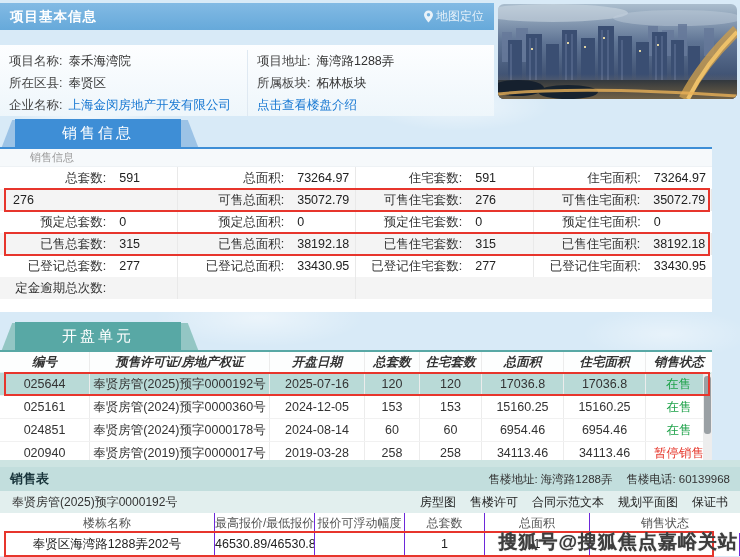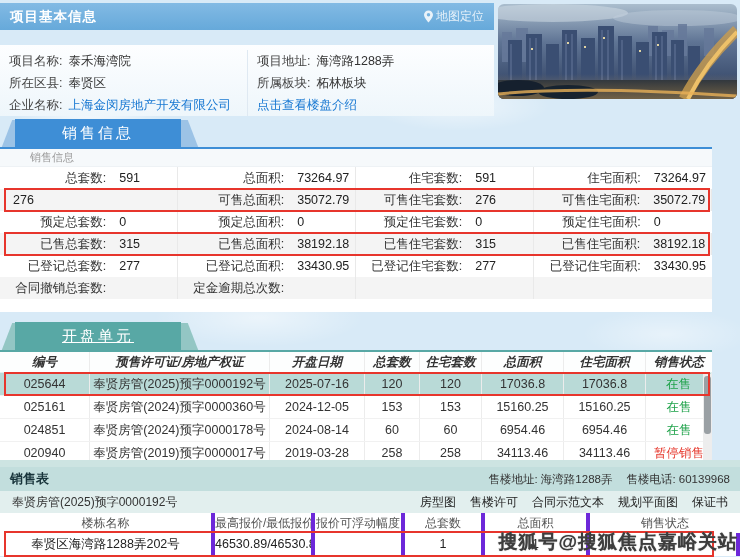--- a/index.html
+++ b/index.html
@@ -31,21 +31,21 @@
   
   .tabwrap{position:absolute;left:3px;width:200px;height:28px;}
   .wing{position:absolute;top:1px;width:18px;height:27px;z-index:0;}
   .wl{left:4px;transform:skewX(-21deg);}
   .wr{left:172px;transform:skewX(21deg);}
   .tab-blue .wing{background:#9cc3e6;}
   .tab-teal .wing{background:#93c6c4;}
   .tabmain{position:absolute;left:12px;top:0;width:166px;height:28px;z-index:1;
     color:#fff;text-align:center;line-height:28px;font-size:15px;letter-spacing:3px;cursor:pointer;}
   .tab-blue .tabmain{background:#3e8ed6;}
-  .tab-teal .tabmain{background:#58a8a5;text-decoration:underline;}
+  .tab-teal .tabmain{background:#58a8a5;}
   
   .sbody{position:absolute;left:0;top:147px;width:712px;height:165px;background:#fff;
     border-top:2px solid #3e8ed6;box-sizing:border-box;}
   .mini{height:17px;line-height:17px;font-size:11px;color:#999;padding-left:30px;
     background:#f6f9fb;border-bottom:1px solid #eef2f5;}
   .irow{display:flex;height:22px;line-height:22px;font-size:12.5px;position:relative;}
   .irow.alt{background:#f4f4f4;}
   .pair{flex:0 0 25%;display:flex;box-sizing:border-box;border-right:1px solid #e9e9e9;}
   .pair:last-child{border-right:none;}
   .pl{flex:0 0 60%;text-align:right;color:#333;white-space:nowrap;}
@@ -79,21 +79,21 @@
   .btsub{position:absolute;left:0;top:491px;width:740px;height:22px;background:#e2efee;
     display:flex;align-items:center;justify-content:space-between;box-sizing:border-box;padding:0 12px;}
   .bt-permit{font-size:12px;color:#333;}
   .bt-links{display:flex;gap:14px;font-size:12px;color:#222;margin-left:14px;}
   .bt-links span{cursor:pointer;}
   .btcols{position:absolute;left:0;top:513px;width:740px;height:20px;background:#fff;
     display:flex;font-size:12px;color:#555;line-height:20px;border-bottom:1px solid #eee;}
   .btrow{position:absolute;left:0;top:533px;width:740px;height:23px;background:#fff;
     display:flex;font-size:12.5px;color:#222;line-height:23px;}
   .btcols span,.btrow span{display:block;text-align:center;box-sizing:border-box;
-    border-right:4px solid #6d28d9;white-space:nowrap;overflow:hidden;}
+    border-right:1px solid #6d28d9;white-space:nowrap;overflow:hidden;}
   .btcols span:last-child,.btrow span:last-child{border-right:none;}
   .d1{width:215px}.d2{width:100px}.d3{width:90px}.d4{width:80px}.d5{width:105px}.d6{flex:1}
   .redbox3{position:absolute;left:4px;right:26px;top:-2px;bottom:-1px;
     border:2px solid #e7352c;z-index:6;pointer-events:none;}
   .wm{position:absolute;right:2px;top:529px;z-index:10;font-size:19px;font-weight:bold;
     color:#3d3d3d;letter-spacing:1px;white-space:nowrap;text-shadow:0 0 1px #6a6a6a;}
 </style>
 </head>
 <body>
 
@@ -302,24 +302,20 @@
           <span class="pv">277</span>
         </div>
       <div class="pair">
           <span class="pl">已登记住宅面积:</span>
           <span class="pv">33430.95</span>
         </div>
     </div>
 
     <div class="irow alt">
       <div class="pair">
-          <span class="pl">合同撤销总套数:</span>
-          <span class="pv"></span>
-        </div>
-      <div class="pair">
           <span class="pl">定金逾期总次数:</span>
           <span class="pv"></span>
         </div>
       <div class="pair">
           <span class="pl"></span>
           <span class="pv"></span>
         </div>
       <div class="pair">
           <span class="pl"></span>
           <span class="pv"></span>

